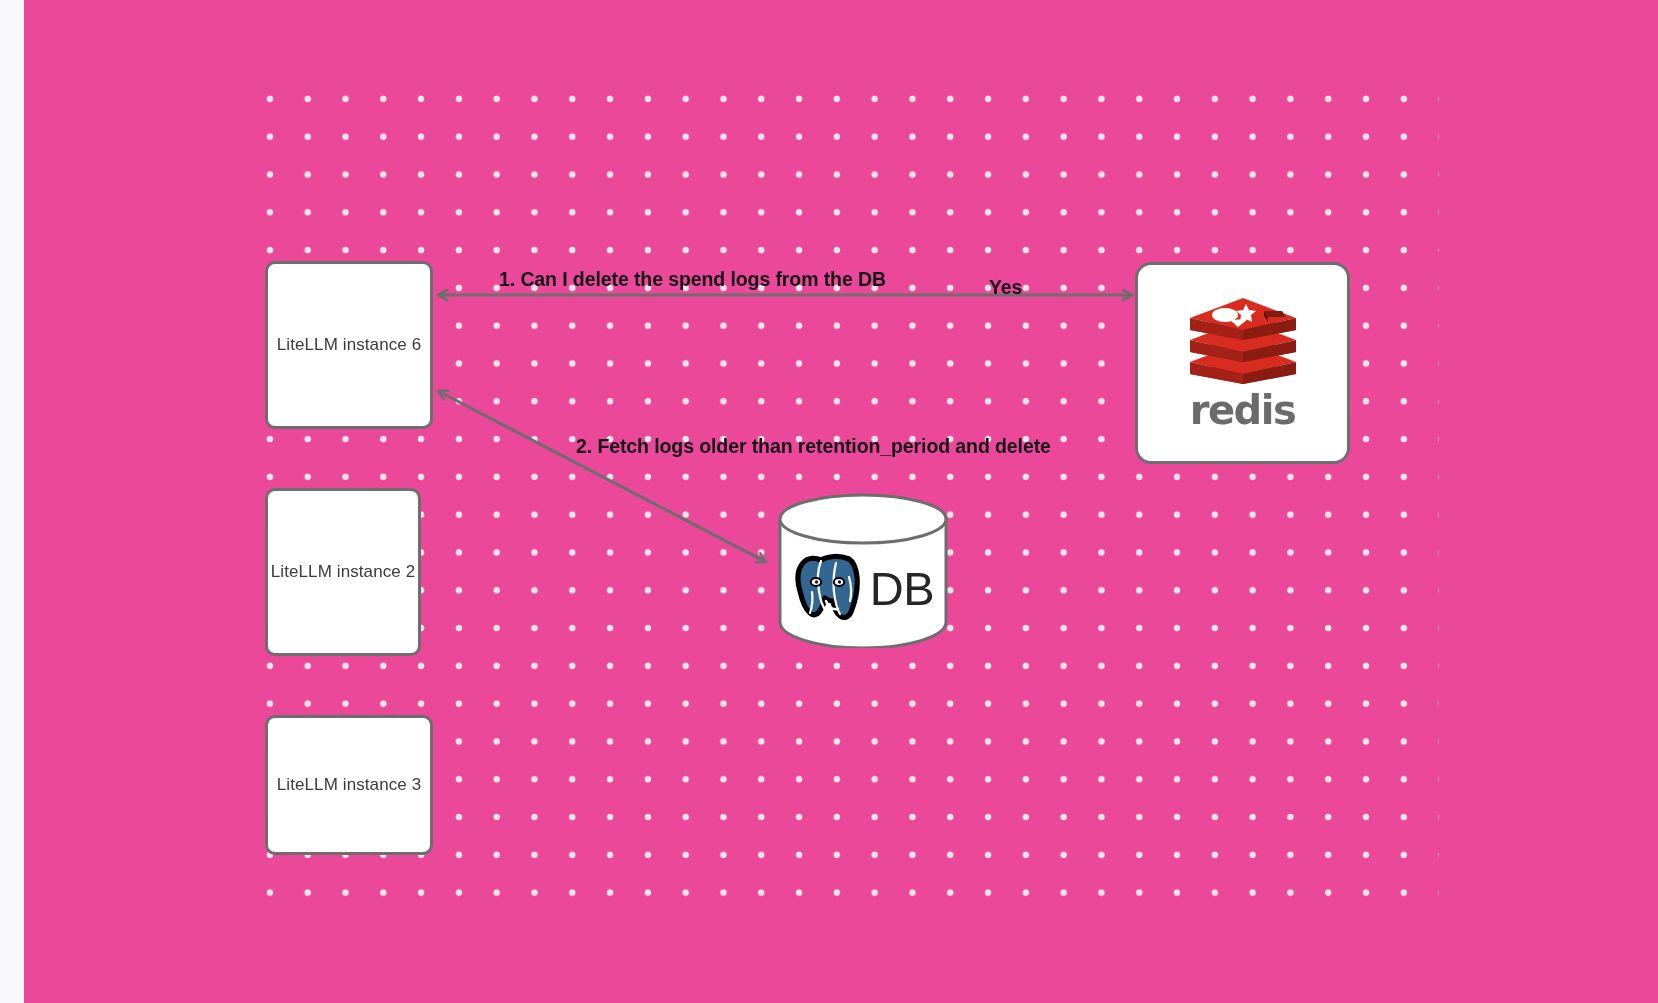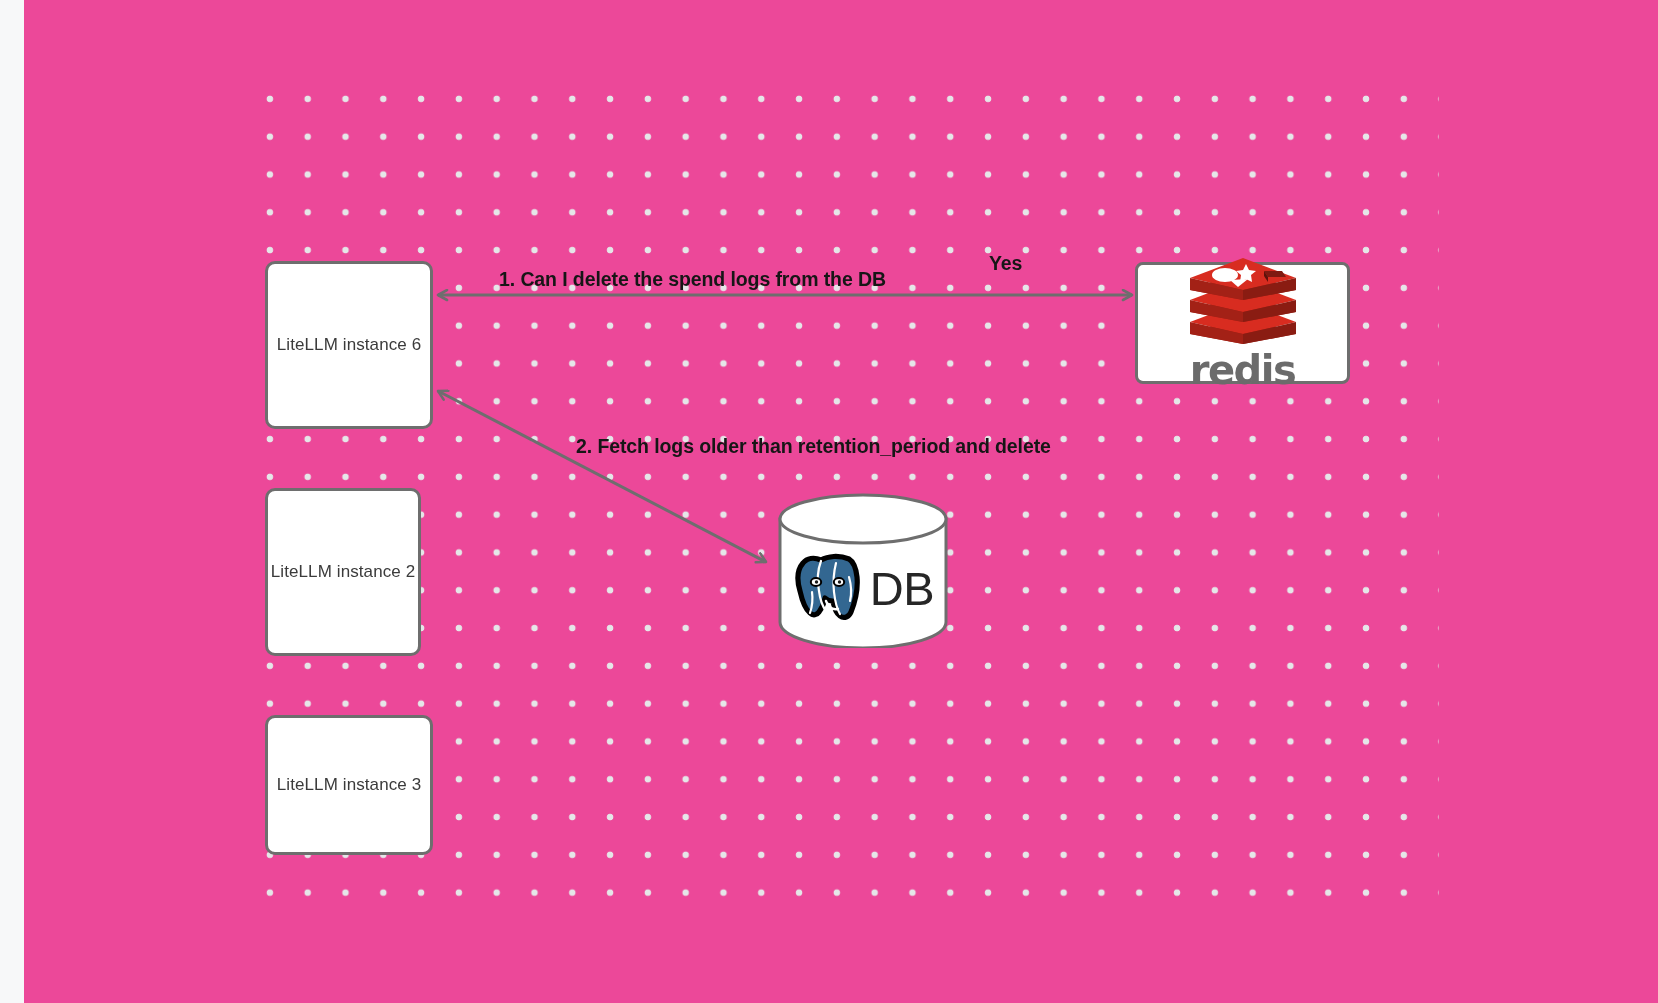--- a/index.html
+++ b/index.html
@@ -58,24 +58,24 @@
   #litellm-1 { left: 241px; top: 261px; width: 168px; height: 168px; }
   #litellm-2 { left: 241px; top: 488px; width: 156px; height: 168px; }
   #litellm-3 { left: 241px; top: 715px; width: 168px; height: 140px; }
 
   
   #redis-node {
     position: absolute;
     left: 1111px;
     top: 262px;
     width: 215px;
-    height: 122px;
+    height: 202px;
     background: #ffffff;
     border: 3px solid #6e6e6e;
-    border-radius: 8px;
+    border-radius: 16px;
     box-sizing: border-box;
     display: flex;
     flex-direction: column;
     align-items: center;
     justify-content: center;
   }
   #redis-logo-wrap {
     display: flex;
     flex-direction: column;
     align-items: center;
@@ -124,21 +124,21 @@
   .edge-label {
     position: absolute;
     font-family: "Liberation Sans", sans-serif;
     font-weight: bold;
     color: #161616;
     font-size: 19.5px;
     white-space: nowrap;
     letter-spacing: -0.1px;
   }
   #label-1 { left: 475px; top: 268px; }
-  #label-yes { left: 965px; top: 252px; }
+  #label-yes { left: 965px; top: 276px; }
   #label-2 { left: 552px; top: 435px; }
 
   #edges {
     position: absolute;
     left: 0; top: 0;
     width: 1658px; height: 1003px;
     pointer-events: none;
   }
 </style>
 </head>

